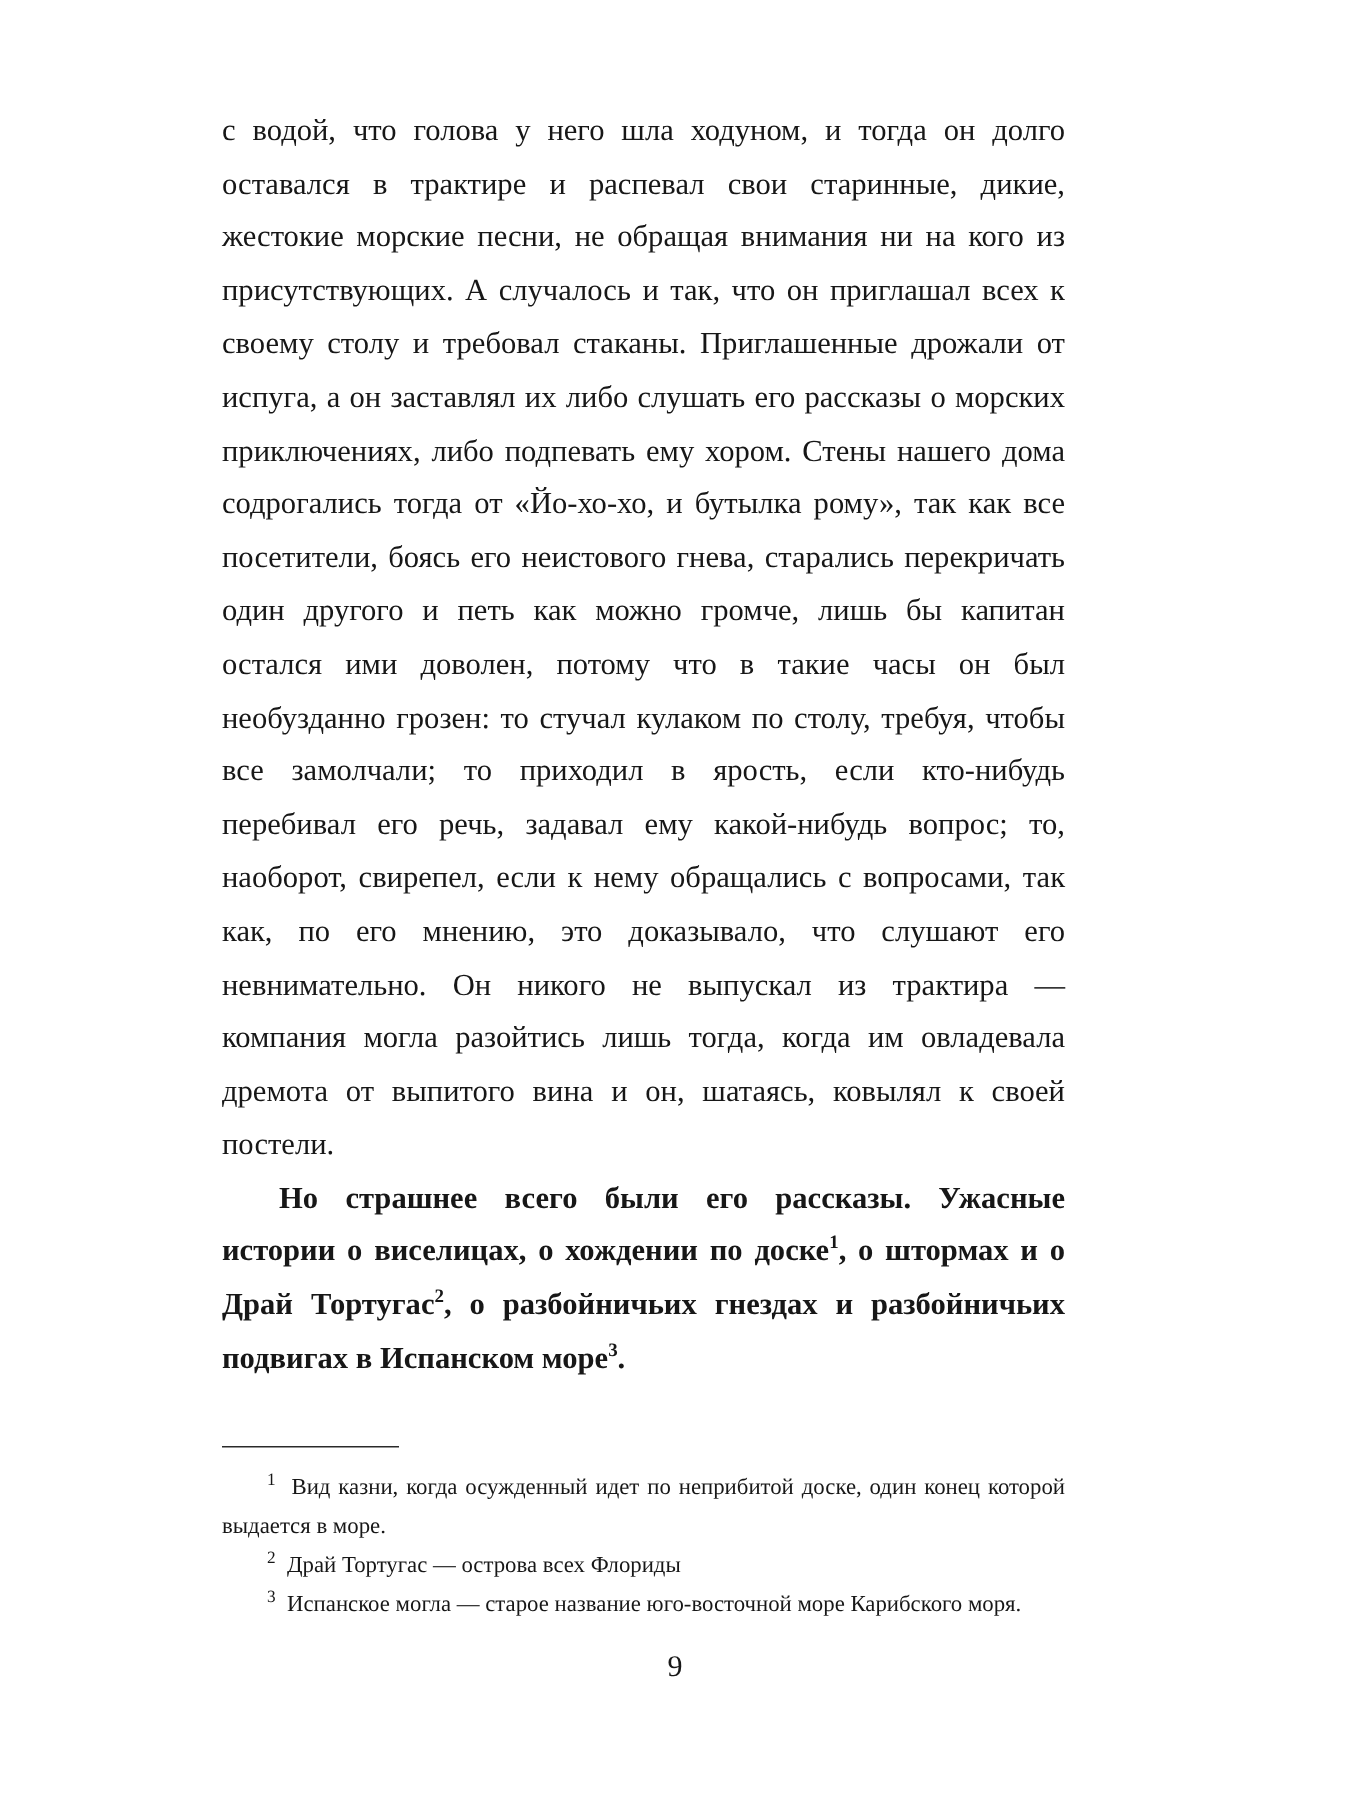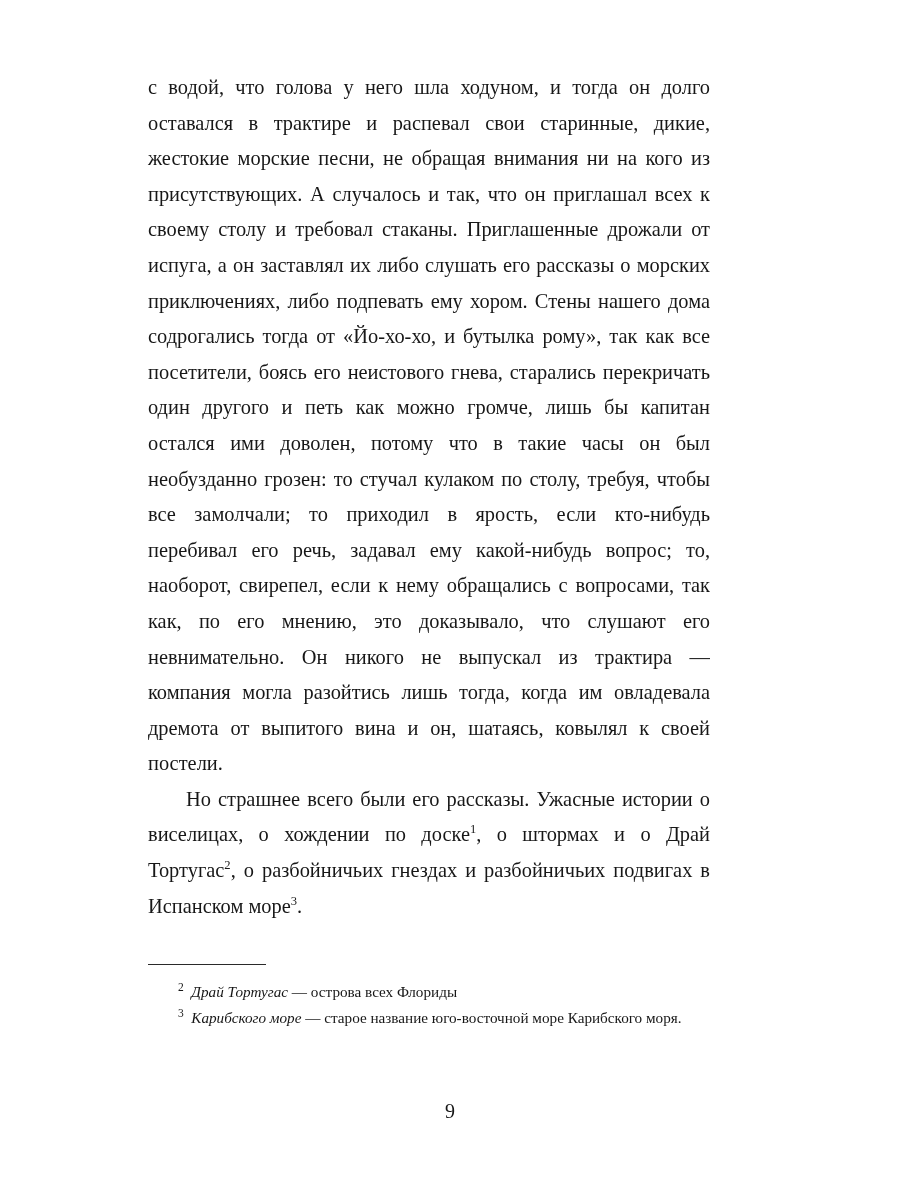--- a/index.html
+++ b/index.html
@@ -28,20 +28,21 @@
     line-height: 35.6px;
     text-align: justify;
     text-justify: inter-word;
     color: #171717;
   }
   .body-text p {
     margin: 0;
   }
   .body-text p.indent {
     text-indent: 38px;
+    font-weight: bold;
   }
   .footnote-rule {
     width: 118px;
     height: 0;
     border-top: 1.4px solid #2a2a2a;
     margin: 40px 0 14px 0;
   }
   .footnotes {
     font-size: 15.2px;
     line-height: 26px;
@@ -53,21 +54,20 @@
   }
   .footnotes p.fn {
     text-indent: 30px;
   }
   .fn-marker {
     font-size: 11.5px;
     vertical-align: super;
     line-height: 0;
   }
   .fn-term {
-    font-style: italic;
   }
   sup.note {
     font-size: 0.62em;
     vertical-align: super;
     line-height: 0;
   }
   .page-number {
     position: absolute;
     left: 0;
     right: 0;
@@ -84,21 +84,22 @@
 
   <div class="body-text">
     <p>с водой, что голова у него шла ходуном, и тогда он долго оставался в трактире и распевал свои старинные, дикие, жестокие морские песни, не обращая внимания ни на кого из присутствующих. А случалось и так, что он приглашал всех к своему столу и требовал стаканы. Приглашенные дрожали от испуга, а он заставлял их либо слушать его рассказы о морских приключениях, либо подпевать ему хором. Стены нашего дома содрогались тогда от «Йо-хо-хо, и бутылка рому», так как все посетители, боясь его неистового гнева, старались перекричать один другого и петь как можно громче, лишь бы капитан остался ими доволен, потому что в такие часы он был необузданно грозен: то стучал кулаком по столу, требуя, чтобы все замолчали; то приходил в ярость, если кто-нибудь перебивал его речь, задавал ему какой-нибудь вопрос; то, наоборот, свирепел, если к нему обращались с вопросами, так как, по его мнению, это доказывало, что слушают его невнимательно. Он никого не выпускал из трактира — компания могла разойтись лишь тогда, когда им овладевала дремота от выпитого вина и он, шатаясь, ковылял к своей постели.</p>
 
     <p class="indent"><span>Но страшнее всего были его рассказы. Ужасные истории о виселицах, о хождении по доске</span><sup class="note">1</sup><span>, о штормах и о Драй Тортугас</span><sup class="note">2</sup><span>, о разбойничьих гнездах и разбойничьих подвигах в Испанском море</span><sup class="note">3</sup><span>.</span></p>
   </div>
 
   <div class="footnote-rule"></div>
 
   <div class="footnotes">
+    <p class="fn"><span class="fn-marker">1</span>&nbsp; <span>Вид казни, когда осужденный идет по неприбитой доске, один конец которой выдается в море.</span></p>
 
     <p class="fn"><span class="fn-marker">2</span>&nbsp; <span class="fn-term">Драй Тортугас</span><span> — острова всех Флориды</span></p>
 
-    <p class="fn"><span class="fn-marker">3</span>&nbsp; <span class="fn-term">Карибского море</span><span> — старое название юго-восточной море Карибского моря.</span></p>
+    <p class="fn"><span class="fn-marker">3</span>&nbsp; <span class="fn-term">Испанское могла</span><span> — старое название юго-восточной море Карибского моря.</span></p>
   </div>
 
 </div>
 
 <div class="page-number">9</div>
 
 </body></html>

